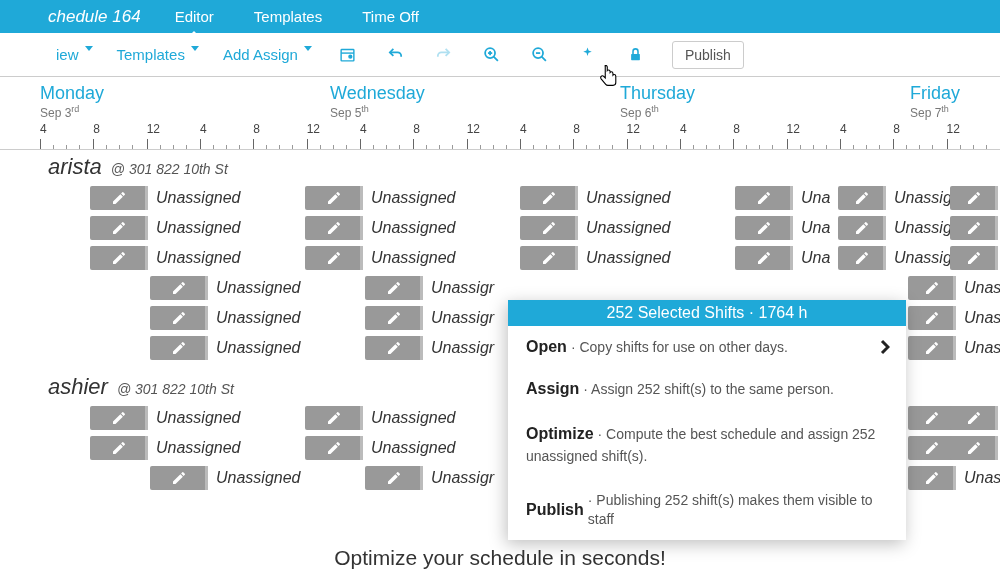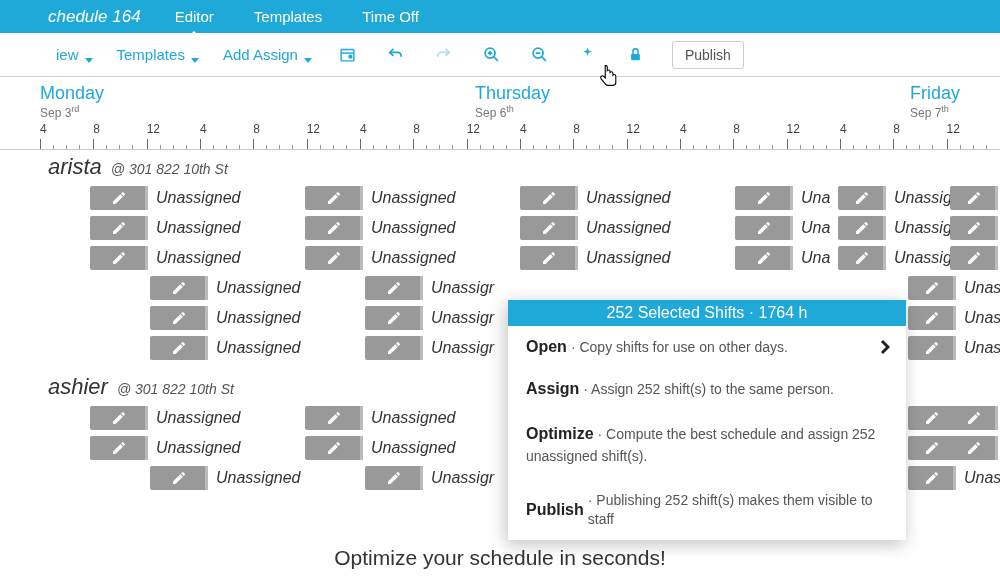--- a/index.html
+++ b/index.html
@@ -6,21 +6,21 @@
 body { font-family: -apple-system, BlinkMacSystemFont, "Segoe UI", sans-serif; width: 1000px; height: 582px; overflow: hidden; background: #fff; position: relative; }
 
 .top-nav { background: #1fa9d8; height: 33px; display: flex; align-items: center; padding-left: 48px; color: #fff; font-size: 15px; }
 .top-title { font-style: italic; margin-right: 30px; font-size: 17px; }
 .nav-tabs { display: flex; gap: 32px; }
 .nav-tab { color: #fff; cursor: pointer; padding: 7px 4px; position: relative; }
 .nav-tab.active { font-weight: 400; }
 .nav-tab.active::after { content: ""; position: absolute; bottom: -6px; left: 50%; transform: translateX(-50%); width: 0; height: 0; border-left: 7px solid transparent; border-right: 7px solid transparent; border-bottom: 7px solid #fff; }
 
 .toolbar { height: 44px; background: #fff; border-bottom: 1px solid #ccc; display: flex; align-items: center; padding-left: 48px; gap: 8px; font-size: 15px; }
-.tb-link { color: #1fa9d8; cursor: pointer; display: flex; align-items: flex-end; gap: 4px; padding: 0 8px; }
+.tb-link { color: #1fa9d8; cursor: pointer; display: flex; align-items: flex-start; gap: 4px; padding: 0 8px; }
 .caret-down { width: 0; height: 0; border-left: 4px solid transparent; border-right: 4px solid transparent; border-top: 5px solid #1fa9d8; margin-left: 2px; }
 .tb-icon { color: #1fa9d8; cursor: pointer; width: 40px; height: 40px; display: flex; align-items: center; justify-content: center; }
 .publish-btn { border: 1px solid #ccc; background: #fff; color: #555; padding: 5px 12px; border-radius: 3px; font-size: 14px; cursor: pointer; margin-left: 8px; }
 
 .cursor-icon { position: absolute; left: 597px; top: 65px; z-index: 50; pointer-events: none; }
 
 .day-headers { display: flex; border-bottom: none; padding-left: 40px; }
 .day-col { flex: 1; text-align: left; }
 .day-col.narrow { flex: 0 0 90px; }
 .day-name { color: #1fa9d8; font-size: 18px; padding-top: 6px; }
@@ -131,20 +131,24 @@
 <span class="cursor-icon">
 <svg width="22" height="26" viewBox="0 0 24 28">
       <path d="M9 2v12l-2-2c-1-1-3 0-3 1.5 0 .5.2 1 .5 1.4l5 6c.6.7 1.5 1.1 2.4 1.1h5.6c1.7 0 3-1.3 3-3v-7c0-1-.8-1.8-1.8-1.8-.5 0-1 .2-1.3.6V9c0-1-.8-1.8-1.8-1.8-.5 0-1 .2-1.3.6V7c0-1-.8-1.8-1.8-1.8-.5 0-1 .2-1.3.6V2c0-1-.8-1.8-1.8-1.8S9 1 9 2z" fill="#fff" stroke="#000" stroke-width="1.2"></path>
     </svg>
 </span>
 
 <div class="day-headers">
   <div class="day-col">
     <div class="day-name">Monday</div>
     <div class="day-date"><span>Sep 3</span><sup>rd</sup></div>
+  </div>
+  <div class="day-col">
+    <div class="day-name">Wednesday</div>
+    <div class="day-date"><span>Sep 5</span><sup>th</sup></div>
   </div>
   <div class="day-col">
     <div class="day-name">Thursday</div>
     <div class="day-date"><span>Sep 6</span><sup>th</sup></div>
   </div>
   <div class="day-col narrow">
     <div class="day-name">Friday</div>
     <div class="day-date"><span>Sep 7</span><sup>th</sup></div>
   </div>
 </div>

